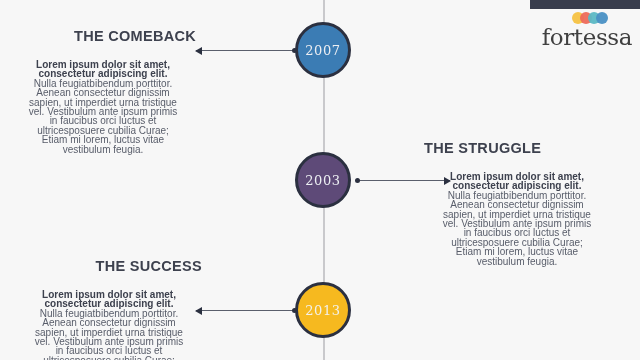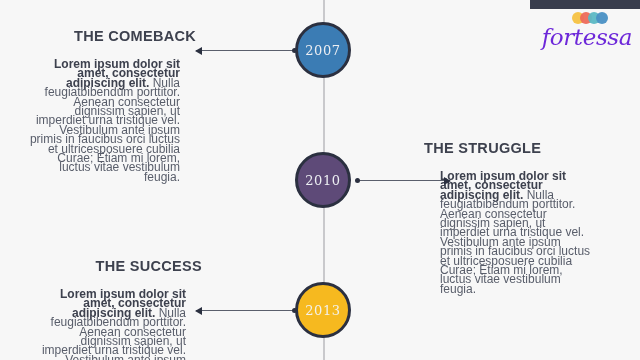--- a/index.html
+++ b/index.html
@@ -21,22 +21,22 @@
   .logo{position:absolute;top:12px;left:520px;width:112px;height:44px;}
   .logo-dots{position:absolute;left:52px;top:0;height:12px;width:50px;}
   .logo-dots .dot{position:absolute;top:0;width:12px;height:12px;border-radius:50%;opacity:.95;}
   .logo-dots .dot.d1{left:0;}
   .logo-dots .dot.d2{left:8px;}
   .logo-dots .dot.d3{left:16px;}
   .logo-dots .dot.d4{left:24px;}
   .logo-word{
     position:absolute;left:0;top:10px;width:112px;text-align:right;
     font-family:"DejaVu Serif", serif;
-    font-style:italic;font-size:23px;letter-spacing:-.4px;
-    color:#6d28d9;line-height:30px;
+    font-size:23px;letter-spacing:-.4px;
+    color:#404040;line-height:30px;
   }
 
   
   .spine{
     position:absolute;left:323px;top:0;width:1.5px;height:360px;
     background:#c9c9cc;
   }
 
   
   .node{
@@ -76,21 +76,21 @@
   .conn.low .head{left:-1px;border-right:7px solid #2b3040;}
 
   
   .block{position:absolute;width:186px;}
   .block h2{
     margin:0 0 5px 0;
     font-size:14.5px;font-weight:bold;letter-spacing:.3px;
     color:#3d414e;text-transform:uppercase;
   }
   .block p{
-    margin:16px;font-size:12px;line-height:9.4px;color:#585d6a;
+    margin:16px;font-size:10px;line-height:9.4px;color:#585d6a;text-align:center;
   }
   .block p b{color:#3d414e;font-weight:bold;}
 
   .block.b1{left:10px;top:28px;text-align:right;}
   .block.b2{left:424px;top:140px;text-align:left;}
   .block.b3{left:16px;top:258px;text-align:right;}
 </style>
 </head>
 <body>
 
@@ -120,21 +120,21 @@
   </div>
   <div class="conn low">
     <span class="head"></span>
     <span class="dot-end"></span>
   </div>
 
   <div class="node n1" style="background: rgb(59, 124, 180);">
     <span>2007</span>
   </div>
   <div class="node n2" style="background: rgb(94, 74, 120);">
-    <span>2010</span>
+    <span>2003</span>
   </div>
   <div class="node n3" style="background: rgb(246, 185, 31); text-align: right;">
     <span>2013</span>
   </div>
 
   <div class="block b1">
     <h2>THE COMEBACK</h2>
     <p><b>Lorem ipsum dolor sit amet, consectetur adipiscing elit.</b><span> Nulla feugiatbibendum porttitor. Aenean consectetur dignissim sapien, ut imperdiet urna tristique vel. Vestibulum ante ipsum primis in faucibus orci luctus et ultricesposuere cubilia Curae; Etiam mi lorem, luctus vitae vestibulum feugia.</span></p>
   </div>
 

